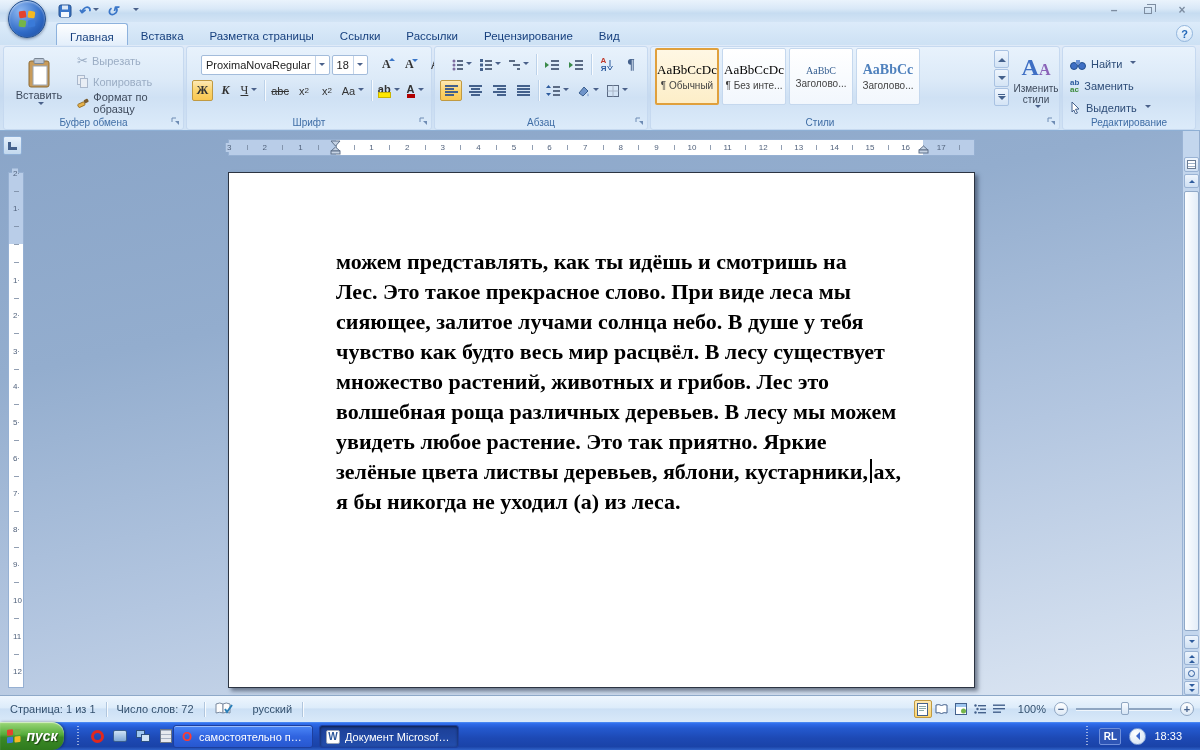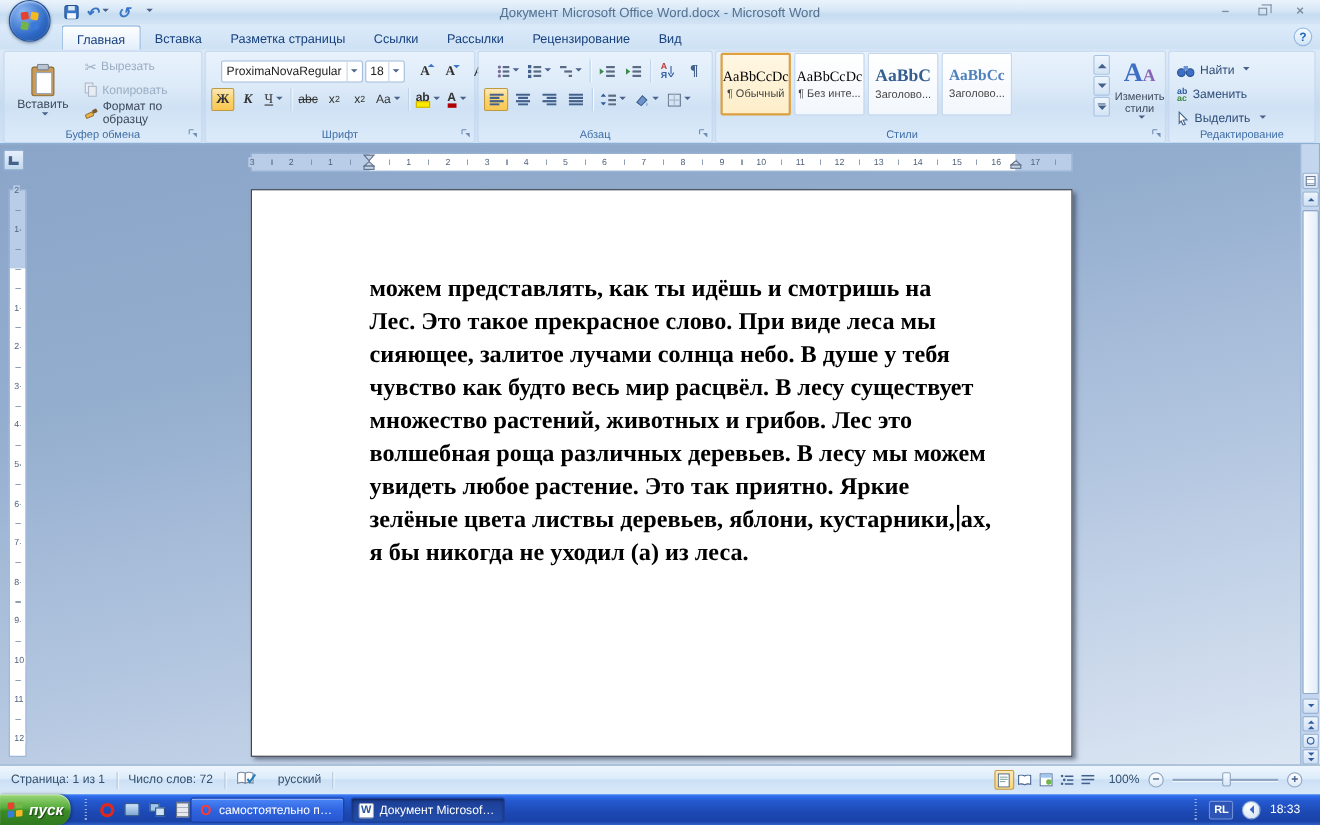--- a/index.html
+++ b/index.html
@@ -87,21 +87,21 @@
   .sort-ico .sa { color:#c0392b;} .sort-ico .sz { color:#2e5c9e;}
   .pilcrow { font-size:14px; font-weight:bold; color:#44618c; font-family:"Liberation Serif",serif;}
 
   
   .cards { position:absolute; left:4px; top:1px; display:flex; gap:3px;}
   .card { width:64px; height:57px; background:linear-gradient(#ffffff,#f2f7fd); border:1px solid #c5d8ee; border-radius:2px;
     display:flex; flex-direction:column; align-items:center; justify-content:center; gap:2px;}
   .card.selected { border:2px solid #e0a03c; background:linear-gradient(#fff7e4,#fdeec8);}
   .card .prev { font-family:"Liberation Serif",serif; font-size:13px; color:#000; white-space:nowrap;}
   .card .cname { font-size:10px; color:#444; white-space:nowrap; overflow:hidden; max-width:60px;}
-  .card.h1 .prev { color:#365f91; font-weight:bold; font-size:16px;}
+  .card.h1 .prev { color:#365f91; font-weight:normal; font-size:10px;}
   .card.h2 .prev { color:#4f81bd; font-weight:bold; font-size:14px;}
   .card.titlecard .prev { color:#17365d; font-size:21px;}
   .stscroll { position:absolute; left:343px; top:3px; width:15px; display:flex; flex-direction:column; gap:1px;}
   .stsb { height:18px; background:linear-gradient(#eef5fd,#d4e4f5); border:1px solid #a9c2e2; border-radius:2px; display:flex; align-items:center; justify-content:center;}
   .tri-up { width:0;height:0;border:4px solid transparent; border-bottom-color:#44618c; margin-top:-3px;}
   .tri-dn { width:0;height:0;border:4px solid transparent; border-top-color:#44618c; margin-bottom:-3px;}
   .tri-more { display:flex; flex-direction:column; align-items:center;}
   .tri-more i { width:7px; height:1px; background:#44618c; margin-bottom:1px;}
   .chg-styles { position:absolute; left:362px; top:2px; width:46px; height:68px; display:flex; flex-direction:column; align-items:center; justify-content:center; font-size:10px; color:#3e4a5c; text-align:center;}
   .aa-big { font-family:"Liberation Serif",serif; font-weight:bold; line-height:22px;}
@@ -149,21 +149,21 @@
   .chev.dn i { border-top-color:#2e5c9e; margin-bottom:-2px;}
   .ball { width:7px; height:7px; border-radius:50%; border:1.5px solid #2e5c9e;}
   .rulico { width:9px; height:9px; border:1px solid #6b7d94; background:repeating-linear-gradient(to bottom,#fff 0 2px,#9fb2c8 2px 3px);}
 
   
   .statusbar { position:absolute; left:0; top:695px; width:1200px; height:27px;
     background:linear-gradient(#eef6fe,#ddecfa 45%,#cce0f5 50%,#d9e9f9); border-top:1px solid #8ea9c9;
     display:flex; align-items:center; font-size:11px; color:#33506e;}
   .st-item { padding:0 10px; white-space:nowrap;}
   .st-sep { width:1px; height:15px; background:#b0c6de; box-shadow:1px 0 0 rgba(255,255,255,.8);}
-  .st-right { position:absolute; right:0; top:0; height:26px; display:flex; align-items:center; gap:4px; padding-right:16px;}
+  .st-right { position:absolute; right:0; top:0; height:26px; display:flex; align-items:center; gap:4px; padding-right:6px;}
   .viewbtns { display:flex; gap:1px; margin-right:6px;}
   .vbtn { width:18px; height:18px; display:flex; align-items:center; justify-content:center; border:1px solid transparent; border-radius:2px;}
   .vbtn.active { background:linear-gradient(#fde9b5,#fbd46e); border-color:#c09a42;}
   .zoomval { font-size:11px; color:#33506e; margin-right:4px;}
   .zbtn { width:14px; height:14px; border-radius:50%; border:1px solid #8fa6c2; background:linear-gradient(#ffffff,#dde9f6);
     display:flex; align-items:center; justify-content:center; font-size:11px; line-height:10px; color:#44618c; font-weight:bold;}
   .ztrack { position:relative; width:96px; height:14px; margin:0 4px;}
   .ztrack .line { position:absolute; left:0; right:0; top:6px; height:2px; background:#8fa6c2; box-shadow:0 1px 0 rgba(255,255,255,.7);}
   .ztrack .zthumb { position:absolute; left:45px; top:0px; width:8px; height:13px; background:linear-gradient(#f8fbff,#d6e5f5); border:1px solid #8fa6c2; border-radius:2px;}
 
@@ -220,21 +220,20 @@
         </svg>
       </span>
       <span class="qbtn dd">
           <i class="glyph-undo">↶</i>
         </span>
       <span class="qbtn">
           <i class="glyph-redo">↺</i>
         </span>
       <span class="qbtn dd"></span>
     </div>
-    <div class="win-title">Документ Microsoft Office Word.docx - Microsoft Word</div>
     <div class="win-controls">
       <span class="wc">–</span>
       <span class="wc wc-restore">
           <i></i>
         </span>
       <span class="wc">×</span>
     </div>
   </div>
 
   <div class="tabstrip">

